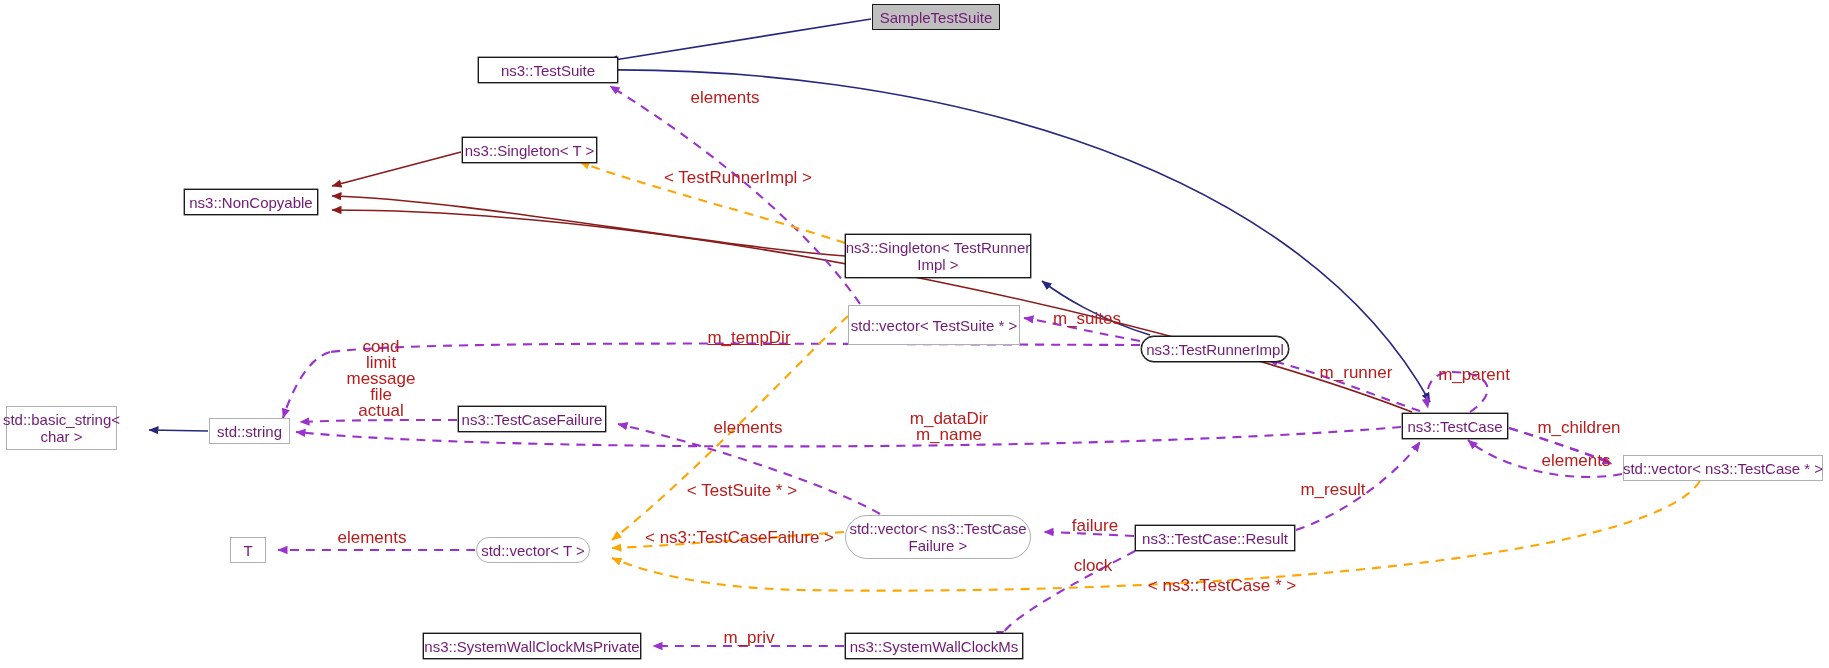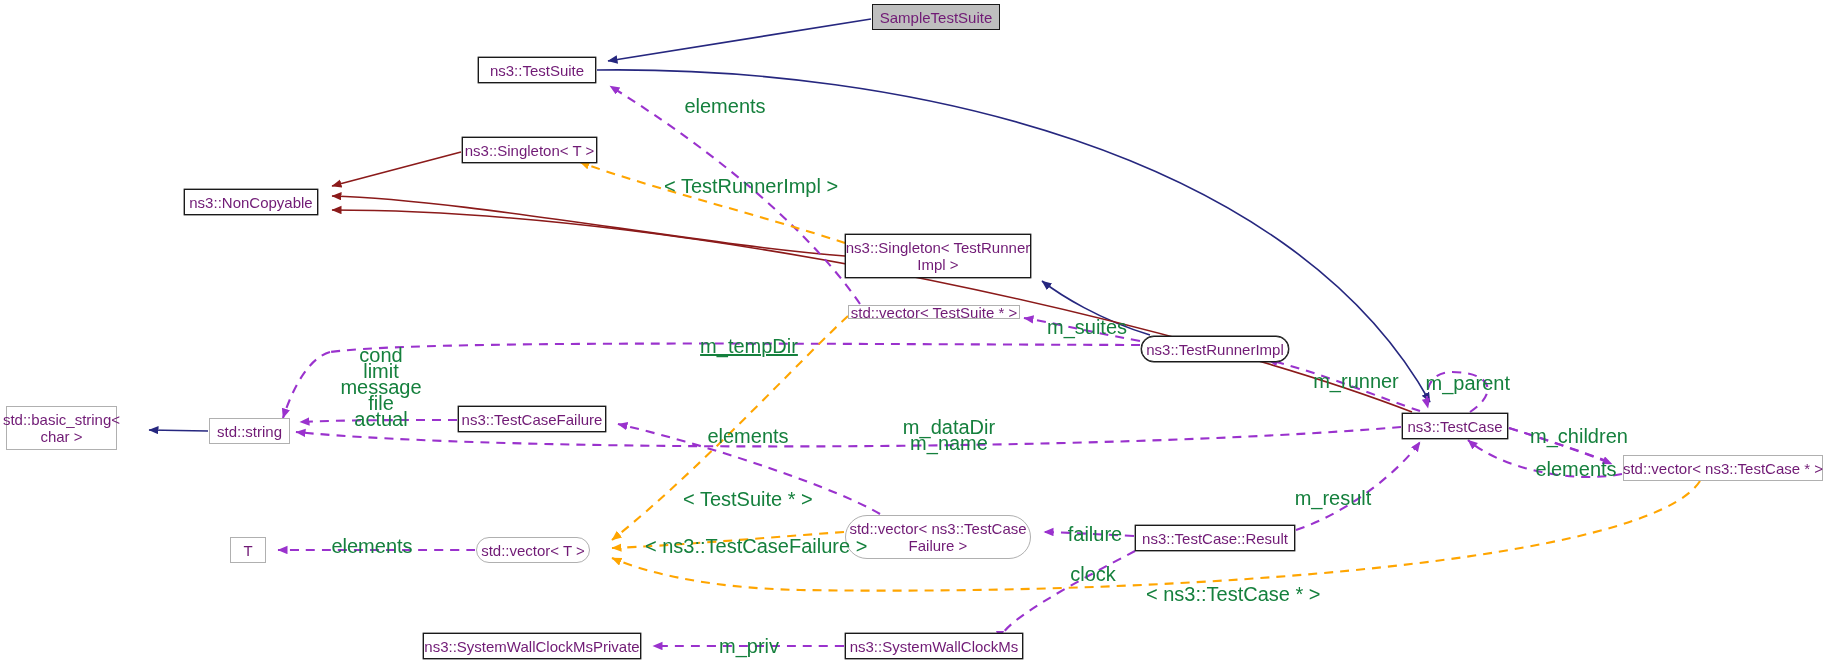--- a/index.html
+++ b/index.html
@@ -48,28 +48,27 @@
     border: 1.3px solid #b0b0b0;
   }
   
   .node.current {
     background: #bfbfbf;
     border: 1.6px solid #1a1a1a;
   }
   .edge-label {
     position: absolute;
     font-family: "Liberation Sans", sans-serif;
-    font-size: 20px;
+    font-size: 17px;
     line-height: 16px;
-    color: #15803d;
+    color: #b91c1c;
     white-space: pre;
     text-align: center;
     z-index: 6;
     background: transparent;
-    margin-top: 8px;
   }
 </style>
 </head>
 <body>
 
 <div id="diagram-root">
 
   <svg id="edge-layer" width="1829" height="668" viewBox="0 0 1829 668" xmlns="http://www.w3.org/2000/svg">
     <defs>
       <marker id="arrow-inherit" markerWidth="11" markerHeight="11" refX="9.5" refY="4.2" orient="auto" markerUnits="userSpaceOnUse">
@@ -148,26 +147,26 @@
       <path d="M848,316 C800,360 700,470 612,540" stroke="#ffa500" stroke-width="2.1" fill="none" stroke-dasharray="9,7" marker-end="url(#arrow-tmpl)"></path>
 
       <path d="M844,532 C760,538 670,546 612,548" stroke="#ffa500" stroke-width="2.1" fill="none" stroke-dasharray="9,7" marker-end="url(#arrow-tmpl)"></path>
 
       <path d="M1700,481 C1650,560 1200,596 800,590 C700,588 640,570 612,558" stroke="#ffa500" stroke-width="2.1" fill="none" stroke-dasharray="9,7" marker-end="url(#arrow-tmpl)"></path>
     </g>
   </svg>
 
   <div id="node-container">
       <div class="node current" style="left: 872px; top: 4px; width: 128px; height: 26px;">SampleTestSuite</div>
-      <div class="node cls" style="left: 478px; top: 57px; width: 118px; height: 26px;">ns3::TestSuite</div>
+      <div class="node cls" style="left: 478px; top: 57px; width: 140px; height: 26px;">ns3::TestSuite</div>
       <div class="node cls" style="left: 462px; top: 137px; width: 135px; height: 26px;">ns3::Singleton&lt; T &gt;</div>
       <div class="node cls" style="left: 184px; top: 189px; width: 134px; height: 26px;">ns3::NonCopyable</div>
       <div class="node cls" style="left: 845px; top: 234px; width: 186px; height: 44px;">ns3::Singleton&lt; TestRunner
 Impl &gt;</div>
-      <div class="node tmpl" style="left: 848px; top: 305px; width: 172px; height: 14px;">std::vector&lt; TestSuite * &gt;</div>
+      <div class="node tmpl" style="left: 848px; top: 305px; width: 172px; height: 40px;">std::vector&lt; TestSuite * &gt;</div>
       <div class="node cls" style="left: 1141px; top: 336px; width: 148px; height: 26px; border-radius: 13px;">ns3::TestRunnerImpl</div>
       <div class="node cls" style="left: 1402px; top: 413px; width: 106px; height: 26px;">ns3::TestCase</div>
       <div class="node tmpl" style="left: 6px; top: 406px; width: 111px; height: 44px;">std::basic_string&lt;
 char &gt;</div>
       <div class="node tmpl" style="left: 209px; top: 418px; width: 81px; height: 26px;">std::string</div>
       <div class="node cls" style="left: 458px; top: 406px; width: 148px; height: 26px;">ns3::TestCaseFailure</div>
       <div class="node tmpl" style="left: 1623px; top: 455px; width: 200px; height: 26px;">std::vector&lt; ns3::TestCase * &gt;</div>
       <div class="node tmpl" style="left: 230px; top: 537px; width: 36px; height: 26px;">T</div>
       <div class="node tmpl" style="left: 476px; top: 537px; width: 114px; height: 26px; border-radius: 13px;">std::vector&lt; T &gt;</div>
       <div class="node tmpl" style="left: 845px; top: 515px; width: 186px; height: 44px; border-radius: 22px;">std::vector&lt; ns3::TestCase

